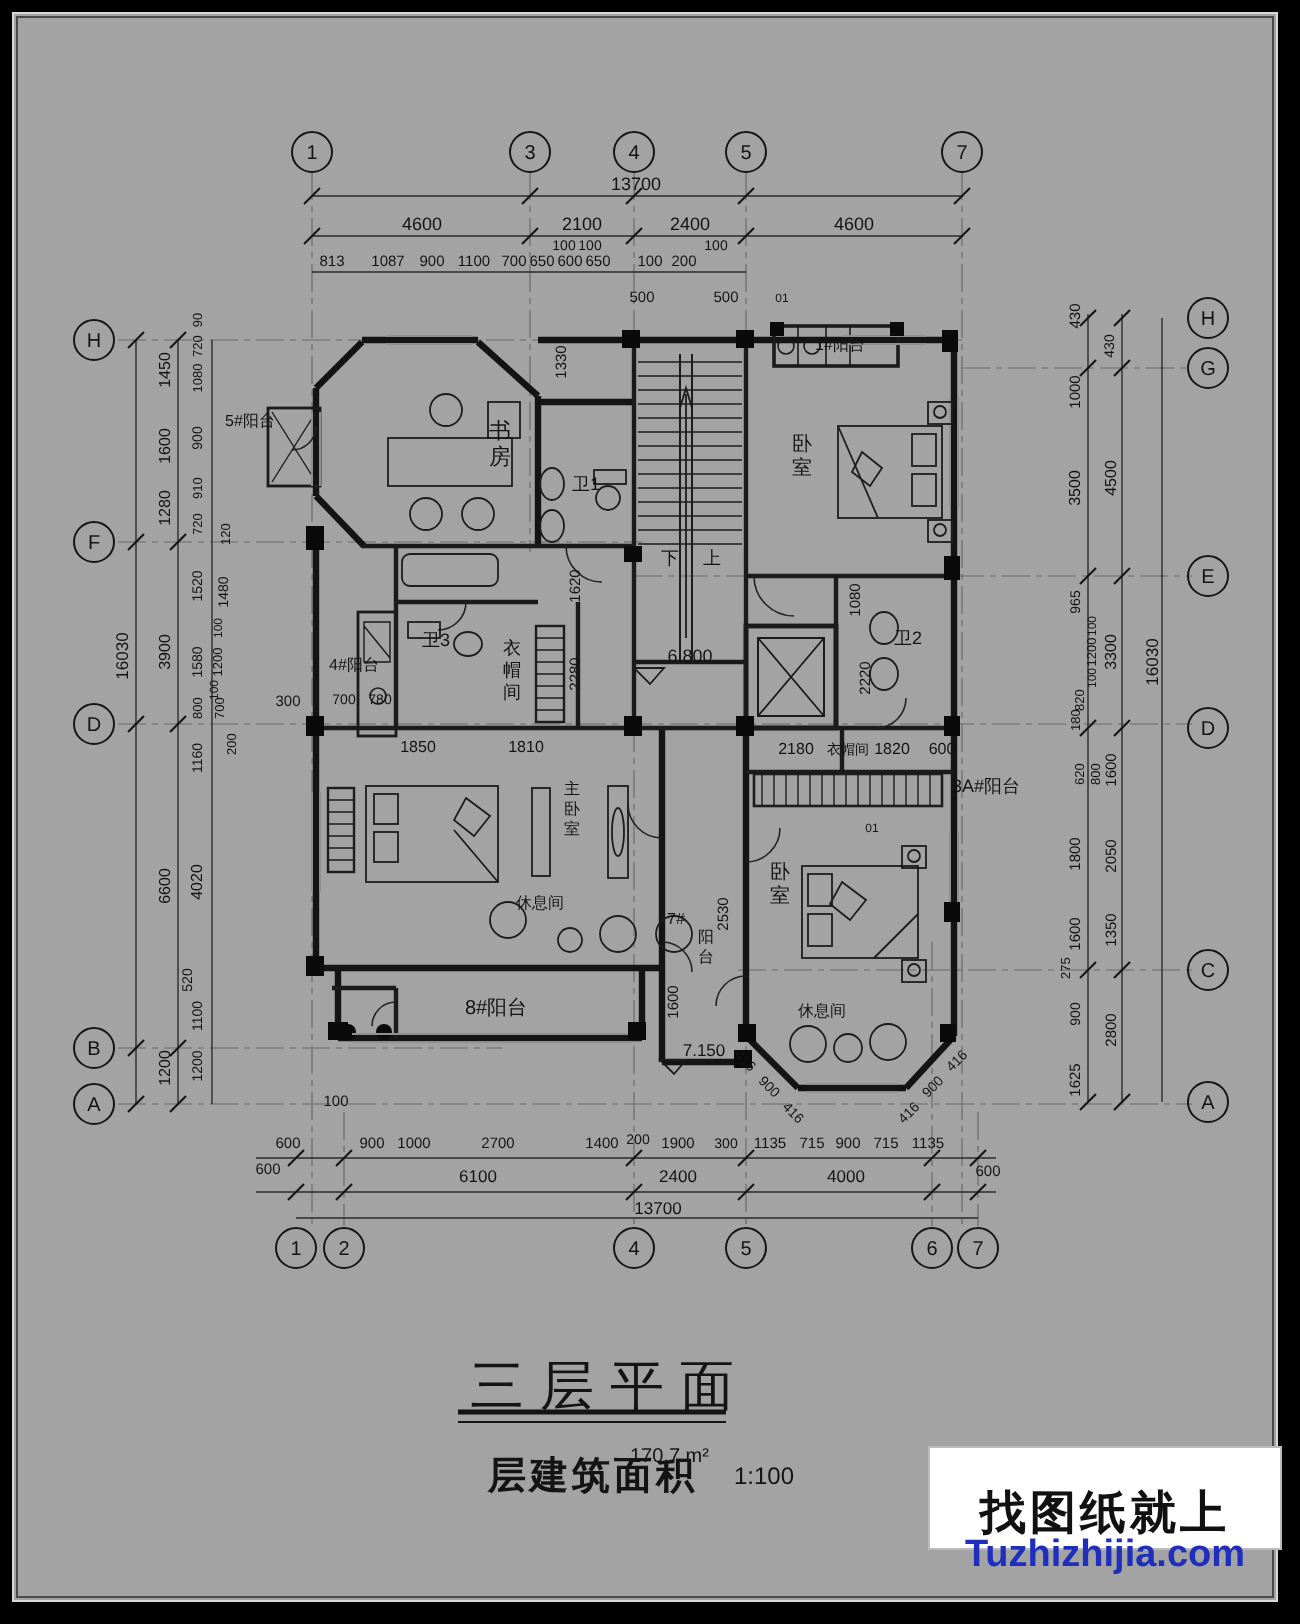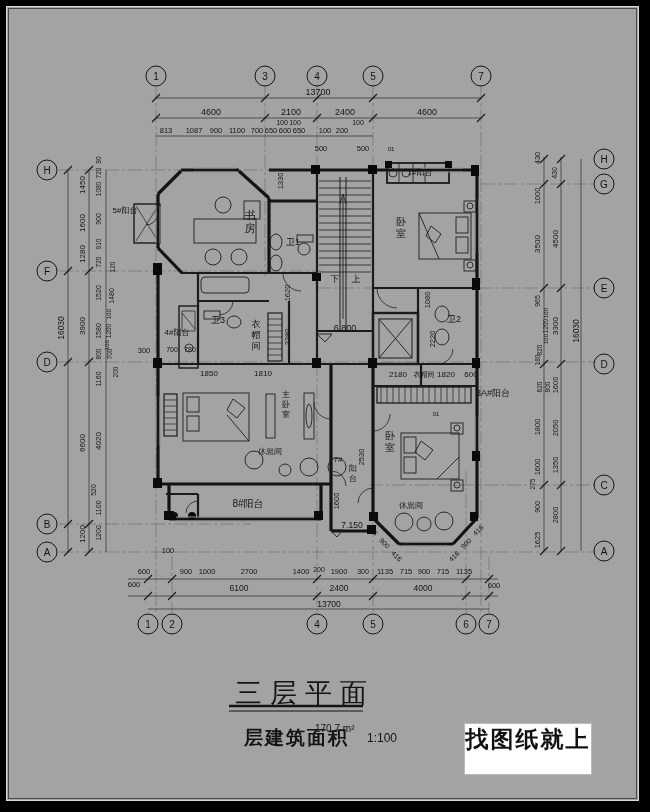--- a/index.html
+++ b/index.html
@@ -9,22 +9,22 @@
         border:1px solid #d8d8d8;outline:1px solid #4a4a4a;outline-offset:-3px;}
   #plan{position:absolute;left:-6px;top:-6px;}
   svg text{fill:#141414;}
   .titleblock{position:absolute;color:#141414;}
   #main-title{left:228px;top:668px;width:140px;font-size:27px;letter-spacing:8px;
         font-family:"DejaVu Serif",serif;}
   #scale-note{left:360px;top:696px;font-size:12px;margin-top:28px;}
   #area-label{left:237px;top:718px;font-size:19px;font-weight:bold;letter-spacing:2px;
         font-family:"DejaVu Serif",serif;}
   #area-value{left:308px;top:716px;font-size:10px;}
-  #watermark{position:absolute;left:457px;top:716px;width:128px;height:52px;background:#fff;
-        border:1px solid #bbb;text-align:center;line-height:1.05;padding-top:3px;box-sizing:border-box;}
+  #watermark{position:absolute;left:457px;top:716px;width:177px;height:52px;background:#fff;
+        border:1px solid #bbb;text-align:center;line-height:1.05;padding-top:20px;box-sizing:border-box;}
   #wm-line1{font-size:23px;color:#111;letter-spacing:2px;font-weight:bold;}
   #wm-line2{font-size:19px;font-weight:bold;}
 </style>
 </head>
 <body>
 
 <div id="shot">
  <div id="page">
 
   <svg id="plan" width="650" height="812" viewBox="0 0 650 812">
@@ -423,16 +423,17 @@
         <line x1="556" y1="554" x2="564" y2="546" stroke="#161616" stroke-width="1.1"></line>
       </svg>
 
   <div class="titleblock" id="main-title">三层平面</div>
   <div class="titleblock" id="scale-note">1:100</div>
   <div class="titleblock" id="area-label">层建筑面积</div>
   <div class="titleblock" id="area-value">170.7 m²</div>
 
   <div id="watermark">
     <div id="wm-line1">找图纸就上</div>
+    <div id="wm-line2" style="color: rgb(30, 47, 190);">Tuzhizhijia.com</div>
   </div>
 
  </div>
 </div>
 
 </body></html>

